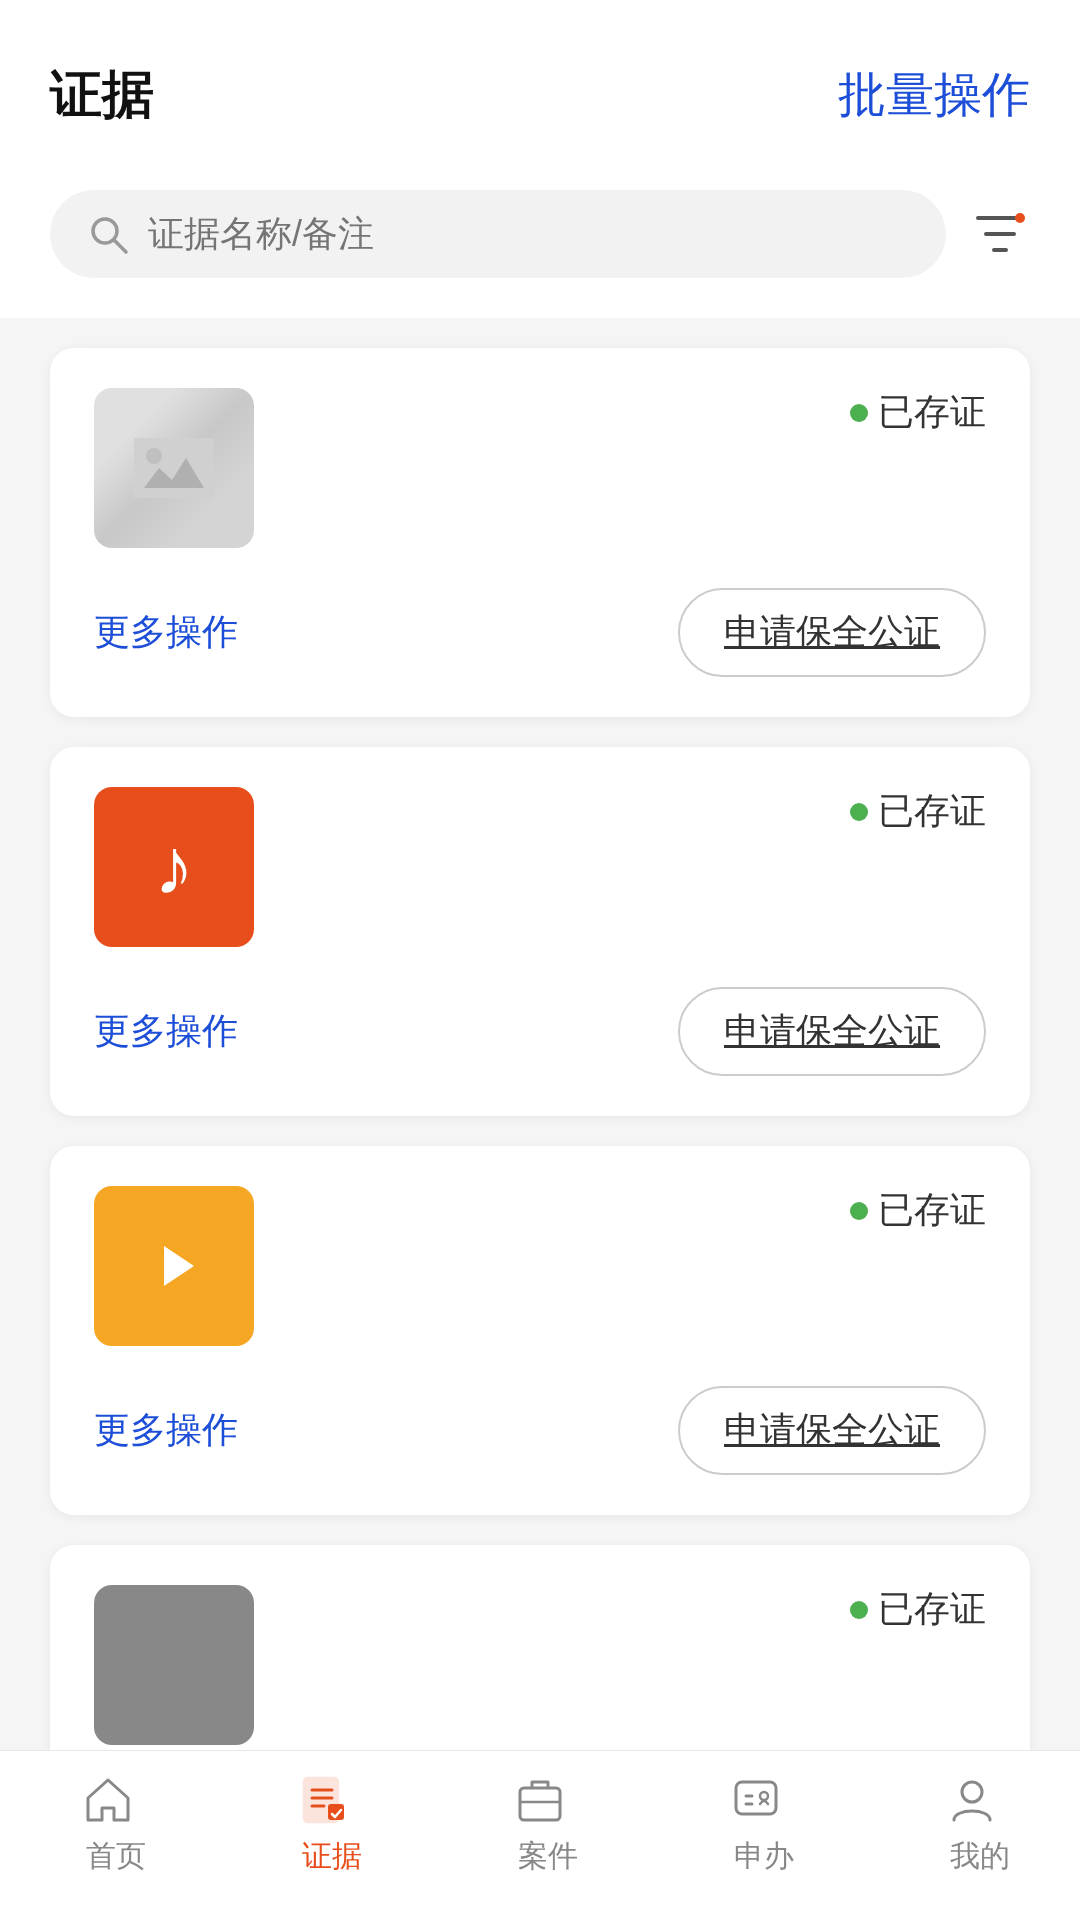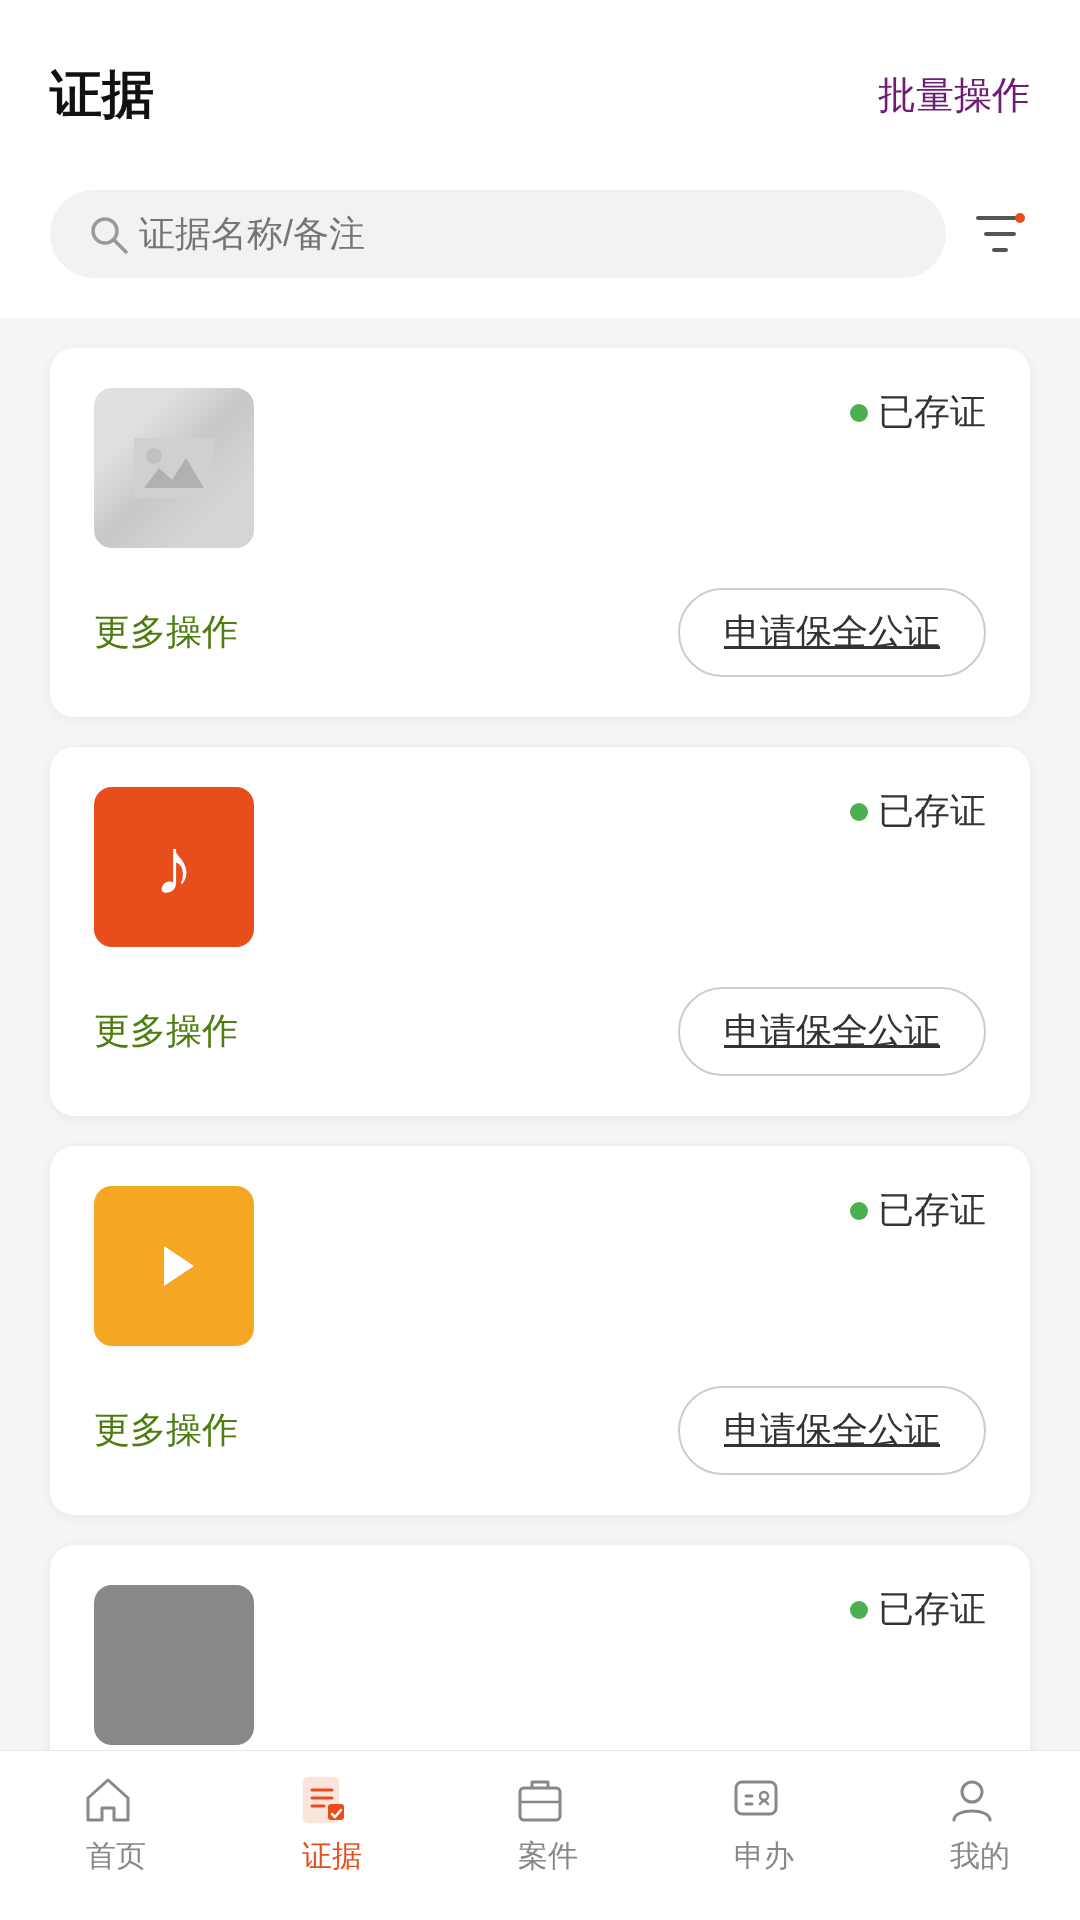--- a/index.html
+++ b/index.html
@@ -20,40 +20,40 @@
       align-items: center;
       padding: 60px 50px 30px;
       background: #fff;
     }
     .header-title {
       font-size: 52px;
       font-weight: 700;
       color: #111;
     }
     .header-action {
-      font-size: 38px;
-      color: #701a75;
+      font-size: 48px;
+      color: #1d4ed8;
     }
 
     
     .search-bar-wrapper {
       background: #fff;
       padding: 30px 50px 40px;
       display: flex;
       align-items: center;
       gap: 24px;
     }
     .search-input-container {
       flex: 1;
       background: #f2f2f2;
       border-radius: 60px;
       display: flex;
       align-items: center;
       padding: 22px 36px;
-      gap: 9px;
+      gap: 18px;
     }
     .search-icon-svg {
       width: 44px;
       height: 44px;
       flex-shrink: 0;
     }
     .search-input {
       border: none;
       background: transparent;
       font-size: 36px;
@@ -128,21 +128,21 @@
       background: #4caf50;
       flex-shrink: 0;
     }
     .card-bottom {
       display: flex;
       align-items: center;
       justify-content: space-between;
     }
     .more-ops {
       font-size: 36px;
-      color: #4d7c0f;
+      color: #1d4ed8;
     }
     .apply-btn {
       border: 2px solid #ccc;
       border-radius: 60px;
       padding: 18px 44px;
       font-size: 36px;
       color: #333;
       background: transparent;
       cursor: pointer;
       text-decoration: underline;

